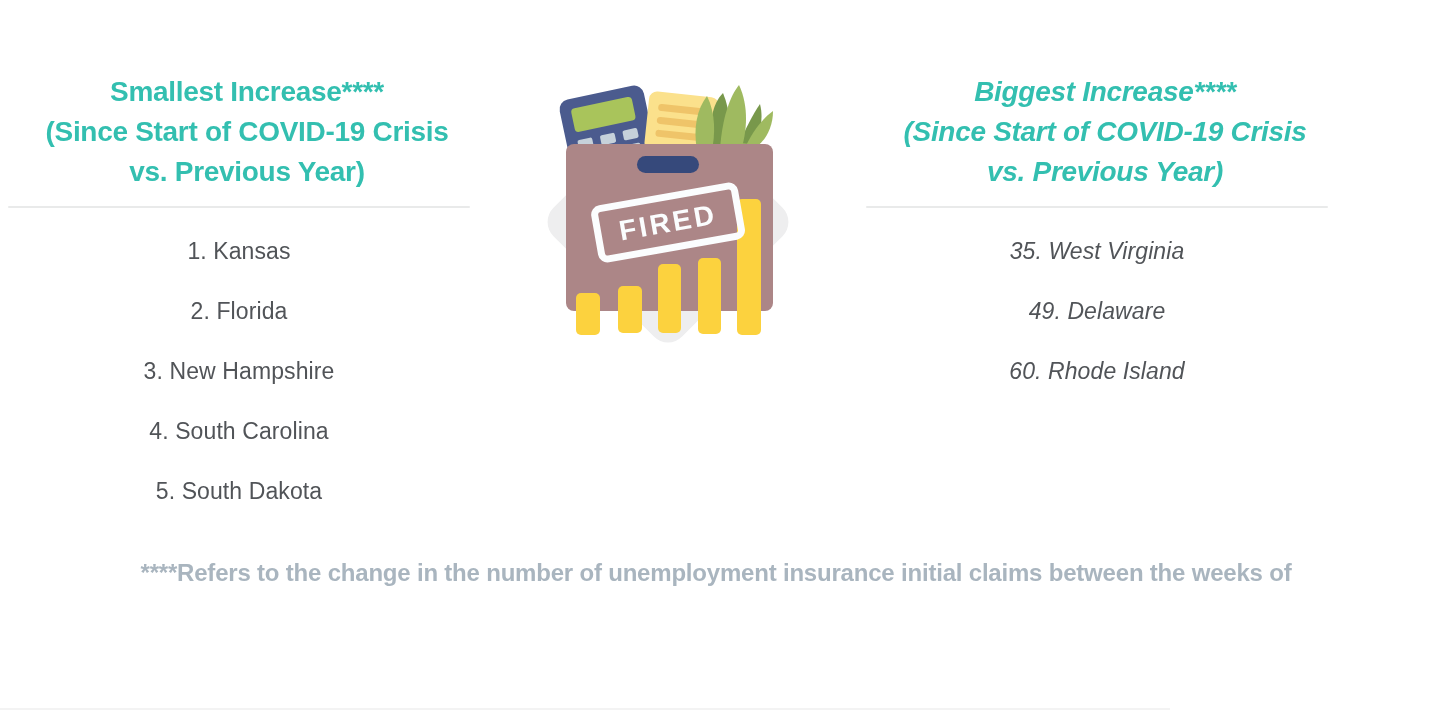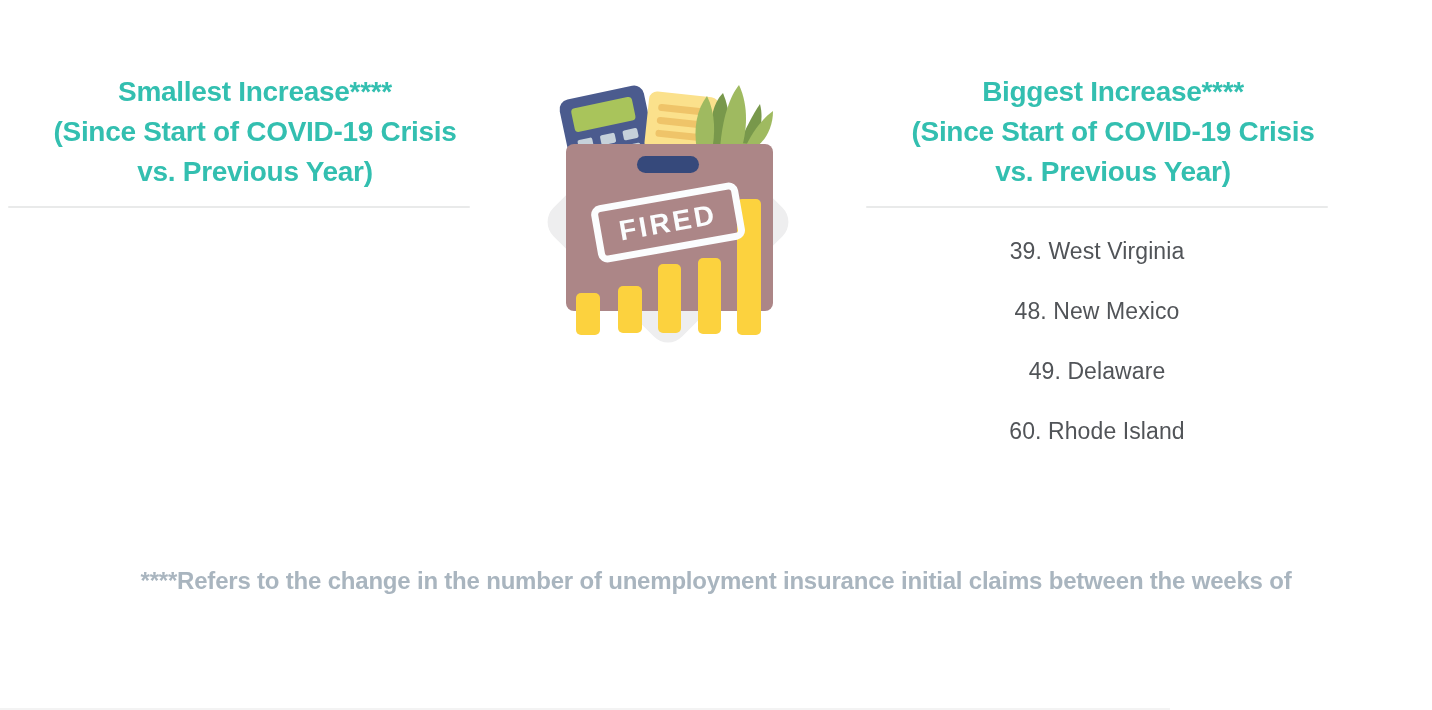--- a/index.html
+++ b/index.html
@@ -6,23 +6,23 @@
   .page {
     position: relative;
     width: 1432px;
     height: 710px;
     background: #ffffff;
     font-family: "Liberation Sans", sans-serif;
     overflow: hidden;
   }
   .panel { position: absolute; top: 0; width: 462px; height: 560px; }
   .panel.left  { left: 8px; }
-  .panel.right { left: 866px; }
+  .panel.right { left: 866px; font-style: italic; }
   .panel-title {
-    position: absolute; top: 72px; left: 16px; width: 100%; margin: 0;
+    position: absolute; top: 72px; left: 8px; width: 100%; margin: 0;
     text-align: center; color: #33bfb0;
     font-size: 28px; line-height: 40px; font-weight: bold;
     letter-spacing: -0.3px;
   }
   .t-line { display: block; }
   .divider {
     position: absolute; top: 206px; left: 0; width: 100%; height: 2px;
     background: #e9eaea; border-radius: 1px;
   }
   .rank-list {
@@ -32,50 +32,56 @@
   .rank-item {
     height: 60px; display: flex; align-items: center; justify-content: center;
     font-size: 23px; color: #515458; letter-spacing: 0.1px;
   }
   .illustration { position: absolute; left: 530px; top: 74px; width: 276px; height: 282px; margin: 0; }
   .footnote {
     position: absolute; top: 556px; left: 0; width: 100%; margin: 0;
     text-align: center; color: #a9b5bf; font-weight: bold;
     font-size: 24px; line-height: 33px; letter-spacing: -0.2px;
   }
-  .footnote span { display: block; margin-top: 8px; }
+  .footnote span { display: block; }
   .bottom-line {
     position: absolute; left: 0; bottom: 0; width: 1170px; height: 2px;
     background: #f3f3f3;
   }
 </style>
 </head>
 <body>
 
 <div class="page">
 
   <section class="panel left">
     <h2 class="panel-title">
       <span class="t-line">Smallest Increase****</span>
       <span class="t-line">(Since Start of COVID-19 Crisis</span>
       <span class="t-line">vs. Previous Year)</span>
     </h2>
     <div class="divider"></div>
+    <ol class="rank-list">
+      <li class="rank-item">1. Kansas</li>
+      <li class="rank-item">2. Florida</li>
+      <li class="rank-item">3. New Hampshire</li>
+      <li class="rank-item">4. South Carolina</li>
+      <li class="rank-item">5. South Dakota</li>
+    </ol>
   </section>
 
   <section class="panel right">
     <h2 class="panel-title">
       <span class="t-line">Biggest Increase****</span>
       <span class="t-line">(Since Start of COVID-19 Crisis</span>
       <span class="t-line">vs. Previous Year)</span>
     </h2>
     <div class="divider"></div>
     <ol class="rank-list">
-      <li class="rank-item">39. West Virginia</li>
-      <li class="rank-item">48. New Mexico</li>
+      <li class="rank-item">35. West Virginia</li>
       <li class="rank-item">49. Delaware</li>
       <li class="rank-item">60. Rhode Island</li>
     </ol>
   </section>
 
   <figure class="illustration">
     <svg width="276" height="282" viewBox="530 74 276 282" xmlns="http://www.w3.org/2000/svg">
 
       <rect x="577" y="131" width="182" height="182" rx="20" transform="rotate(45 668 222)" fill="#eeeeef"></rect>
 

